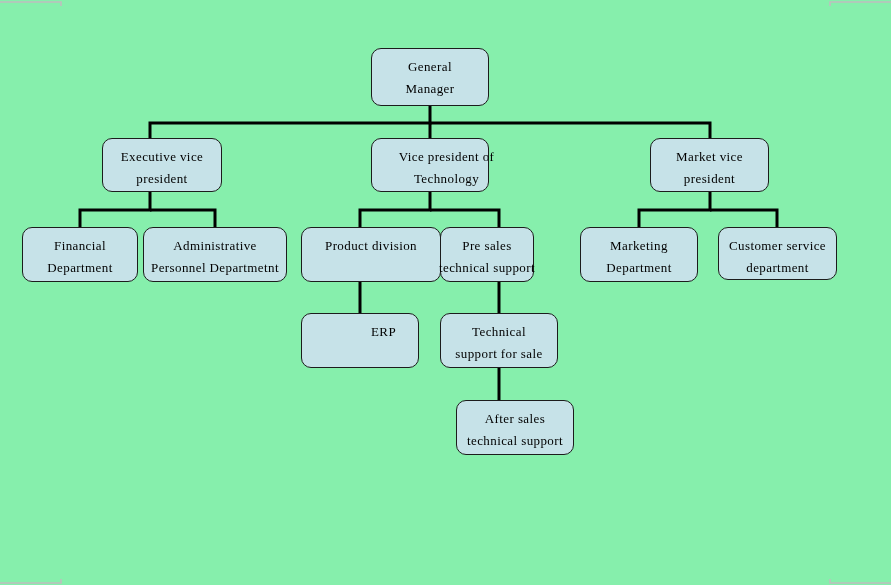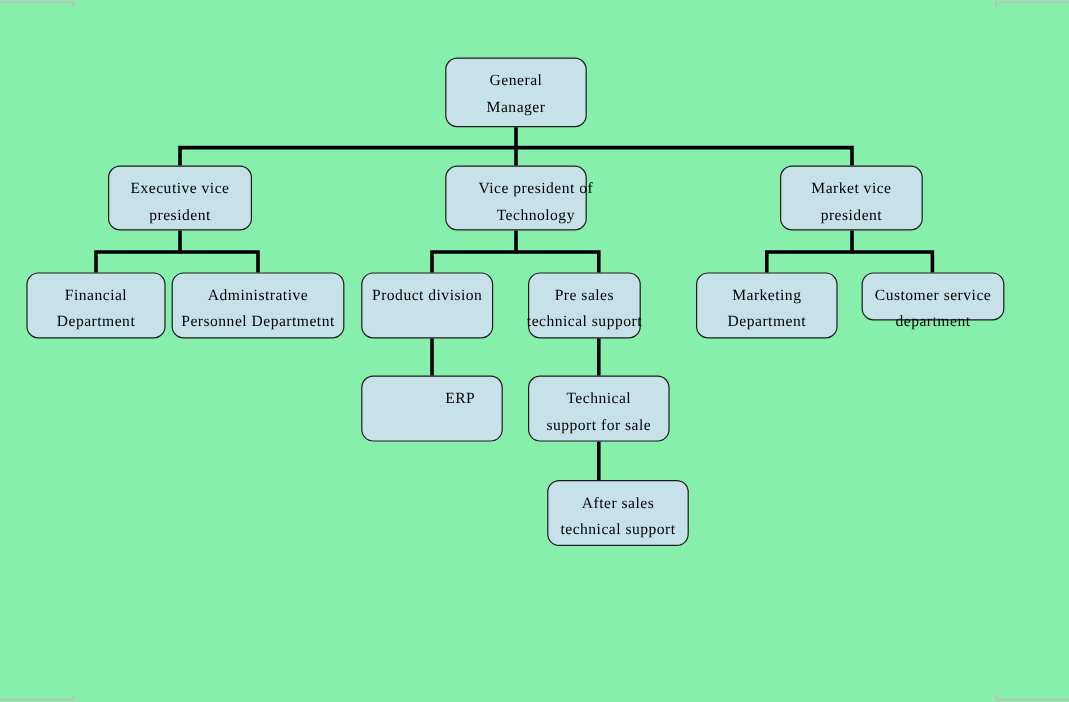--- a/index.html
+++ b/index.html
@@ -63,52 +63,52 @@
       <polyline points="0,2 61,2 61,6" fill="none" stroke="#bfbfbf" stroke-width="1.6" stroke-linejoin="miter"></polyline>
       <polyline points="830,6 830,2 891,2" fill="none" stroke="#bfbfbf" stroke-width="1.6" stroke-linejoin="miter"></polyline>
       <polyline points="0,583 61,583 61,579" fill="none" stroke="#bfbfbf" stroke-width="1.6" stroke-linejoin="miter"></polyline>
       <polyline points="830,579 830,583 891,583" fill="none" stroke="#bfbfbf" stroke-width="1.6" stroke-linejoin="miter"></polyline>
     </svg>
   <div id="node-layer">
       <div class="node" style="left: 371px; top: 48px; width: 118px; height: 58px; --node-fill: #c6e2e8;">
         <div class="node-line">General</div>
         <div class="node-line">Manager</div>
       </div>
-      <div class="node" style="left: 90px; top: 138px; width: 120px; height: 54px; --node-fill: #c6e2e8;">
+      <div class="node" style="left: 102px; top: 138px; width: 120px; height: 54px; --node-fill: #c6e2e8;">
         <div class="node-line">Executive vice</div>
         <div class="node-line">president</div>
       </div>
       <div class="node" style="left: 371px; top: 138px; width: 118px; height: 54px; padding-left: 33px; --node-fill: #c6e2e8;">
         <div class="node-line">Vice president of</div>
         <div class="node-line">Technology</div>
       </div>
       <div class="node" style="left: 650px; top: 138px; width: 119px; height: 54px; --node-fill: #c6e2e8;">
         <div class="node-line">Market vice</div>
         <div class="node-line">president</div>
       </div>
       <div class="node" style="left: 22px; top: 227px; width: 116px; height: 55px; --node-fill: #c6e2e8;">
         <div class="node-line">Financial</div>
         <div class="node-line">Department</div>
       </div>
       <div class="node" style="left: 143px; top: 227px; width: 144px; height: 55px; --node-fill: #c6e2e8;">
         <div class="node-line">Administrative</div>
         <div class="node-line">Personnel Departmetnt</div>
       </div>
-      <div class="node" style="left: 301px; top: 227px; width: 110px; height: 55px; --node-fill: #c6e2e8;">
+      <div class="node" style="left: 301px; top: 227px; width: 140px; height: 55px; --node-fill: #c6e2e8;">
         <div class="node-line">Product division</div>
       </div>
       <div class="node" style="left: 440px; top: 227px; width: 94px; height: 55px; --node-fill: #c6e2e8;">
         <div class="node-line">Pre sales</div>
         <div class="node-line">technical support</div>
       </div>
       <div class="node" style="left: 580px; top: 227px; width: 118px; height: 55px; --node-fill: #c6e2e8;">
         <div class="node-line">Marketing</div>
         <div class="node-line">Department</div>
       </div>
-      <div class="node" style="left: 718px; top: 227px; width: 119px; height: 40px; --node-fill: #c6e2e8;">
+      <div class="node" style="left: 718px; top: 227px; width: 119px; height: 53px; --node-fill: #c6e2e8;">
         <div class="node-line">Customer service</div>
         <div class="node-line">department</div>
       </div>
       <div class="node" style="left: 301px; top: 313px; width: 118px; height: 55px; padding-left: 47px; --node-fill: #c6e2e8;">
         <div class="node-line">ERP</div>
       </div>
       <div class="node" style="left: 440px; top: 313px; width: 118px; height: 55px; --node-fill: #c6e2e8;">
         <div class="node-line">Technical</div>
         <div class="node-line">support for sale</div>
       </div>

